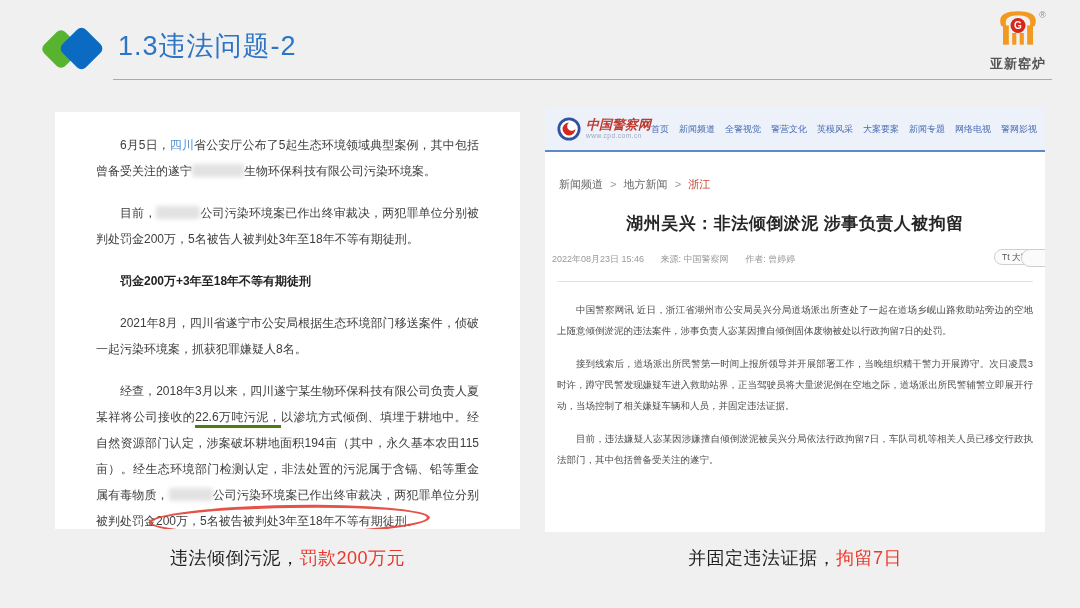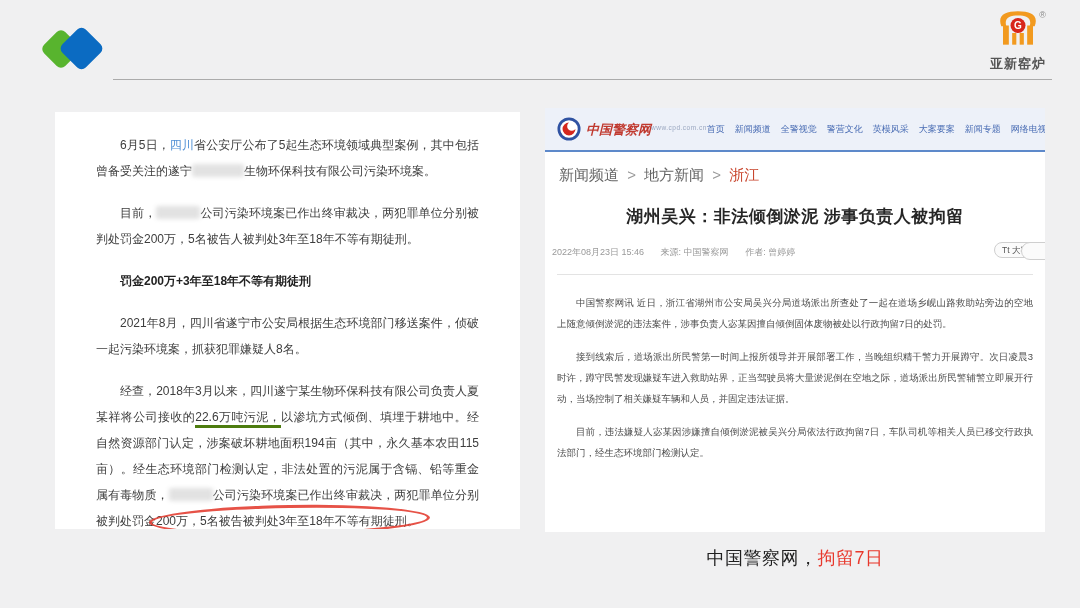--- a/index.html
+++ b/index.html
@@ -26,27 +26,27 @@
   .blur{display:inline-block;height:13px;background:#e2e2e2;border-radius:2px;filter:blur(2px);vertical-align:-2px;}
   .blur.w1{width:52px}.blur.w2{width:44px}.blur.w3{width:44px}
   .red-underline{border-bottom:3px solid #4d7c0f;padding-bottom:1px;}
   .circled{position:relative;white-space:nowrap;}
   .circled::after{content:"";position:absolute;left:-7px;right:-11px;top:-9px;bottom:-7px;
     border:3px solid rgba(226,58,45,.88);border-radius:50%;transform:rotate(-1deg);pointer-events:none;}
   
   .panel-right{left:545px;top:108px;width:500px;height:424px;overflow:hidden;}
   .site-header{height:42px;background:#edf1f9;display:flex;align-items:center;padding:0 8px 0 12px;white-space:nowrap;overflow:hidden;}
   .site-logo{display:flex;align-items:center;gap:5px;margin-right:auto;}
-  .site-name-block{display:flex;line-height:1;}
+  .site-name-block{display:flex;flex-direction:column;line-height:1;}
   .site-name{color:#c0392f;font-weight:bold;font-style:italic;font-size:13px;}
   .site-url{font-size:6.5px;color:#9aa7c0;margin-top:2px;letter-spacing:.5px;}
   .site-nav{display:flex;gap:10px;font-size:9px;color:#4a6db4;}
   .site-nav span{cursor:pointer;}
   .blue-rule{height:2px;background:#5d89ca;}
-  .breadcrumb{padding:14px 14px 10px;font-size:15px;color:#666;}
+  .breadcrumb{padding:14px 14px 10px;font-size:11px;color:#666;margin-top:11px;}
   .breadcrumb .sep{margin:0 4px;color:#999;}
   .breadcrumb .current{color:#c8442c;}
   .article-title{text-align:center;font-size:17px;font-weight:bold;color:#262626;margin:10px 18px 12px;letter-spacing:.5px;}
   .article-meta{position:relative;margin-top:15px;text-align:left;font-size:9px;color:#999;height:18px;line-height:18px;}
   .article-meta .m{margin:0 7px;}
   .pill{position:absolute;top:-1px;border:1px solid #cfcfcf;border-radius:10px;background:#fbfbfb;
     font-size:8.5px;color:#555;padding:2px 7px;line-height:1.2;}
   .pill.p1{right:8px;}
   .pill.p2{right:-26px;width:34px;height:12px;}
   .meta-divider{height:1px;background:#e3e3e3;margin:13px 12px 0;}
@@ -60,20 +60,21 @@
 </style>
 </head>
 <body>
 
 <div class="slide">
 
   <div class="diamond-group">
     <div class="diamond green"></div>
     <div class="diamond blue"></div>
   </div>
+  <div class="slide-title">1.3违法问题-2</div>
   <div class="title-rule"></div>
 
   <div class="brand">
     <span class="reg">®</span>
     <svg viewBox="0 0 60 54" width="50" height="45">
       <path fill="#f29a1f" d="M10 22 C5 9 14 4 30 4 C46 4 55 9 50 22 L44 22 C47 12 40 9 30 9 C20 9 13 12 16 22 Z"></path>
       <rect x="12" y="21" width="7" height="23" fill="#f29a1f"></rect>
       <rect x="41" y="21" width="7" height="23" fill="#f29a1f"></rect>
       <rect x="23" y="30" width="5" height="14" fill="#f29a1f"></rect>
       <rect x="32" y="30" width="5" height="14" fill="#f29a1f"></rect>
@@ -136,19 +137,20 @@
       <span class="m">来源: 中国警察网</span>
       <span class="m">作者: 曾婷婷</span>
       <span class="pill p1">Tt 大字</span>
       <span class="pill p2"></span>
     </div>
     <div class="meta-divider"></div>
 
     <div class="article-body">
       <p>中国警察网讯 近日，浙江省湖州市公安局吴兴分局道场派出所查处了一起在道场乡岘山路救助站旁边的空地上随意倾倒淤泥的违法案件，涉事负责人宓某因擅自倾倒固体废物被处以行政拘留7日的处罚。</p>
       <p>接到线索后，道场派出所民警第一时间上报所领导并开展部署工作，当晚组织精干警力开展蹲守。次日凌晨3时许，蹲守民警发现嫌疑车进入救助站界，正当驾驶员将大量淤泥倒在空地之际，道场派出所民警辅警立即展开行动，当场控制了相关嫌疑车辆和人员，并固定违法证据。</p>
-      <p>目前，违法嫌疑人宓某因涉嫌擅自倾倒淤泥被吴兴分局依法行政拘留7日，车队司机等相关人员已移交行政执法部门，经生态环境部门检测认定。</p>
+      <p>目前，违法嫌疑人宓某因涉嫌擅自倾倒淤泥被吴兴分局依法行政拘留7日，车队司机等相关人员已移交行政执法部门，其中包括曾备受关注的遂宁。</p>
     </div>
   </div>
 
-  <div class="caption caption-right"><span>中国警察网，</span><span class="red">拘留7日</span></div>
+  <div class="caption caption-left"><span>违法倾倒污泥，</span><span class="red">罚款200万元</span></div>
+  <div class="caption caption-right"><span>并固定违法证据，</span><span class="red">拘留7日</span></div>
 
 </div>
 
 </body></html>

